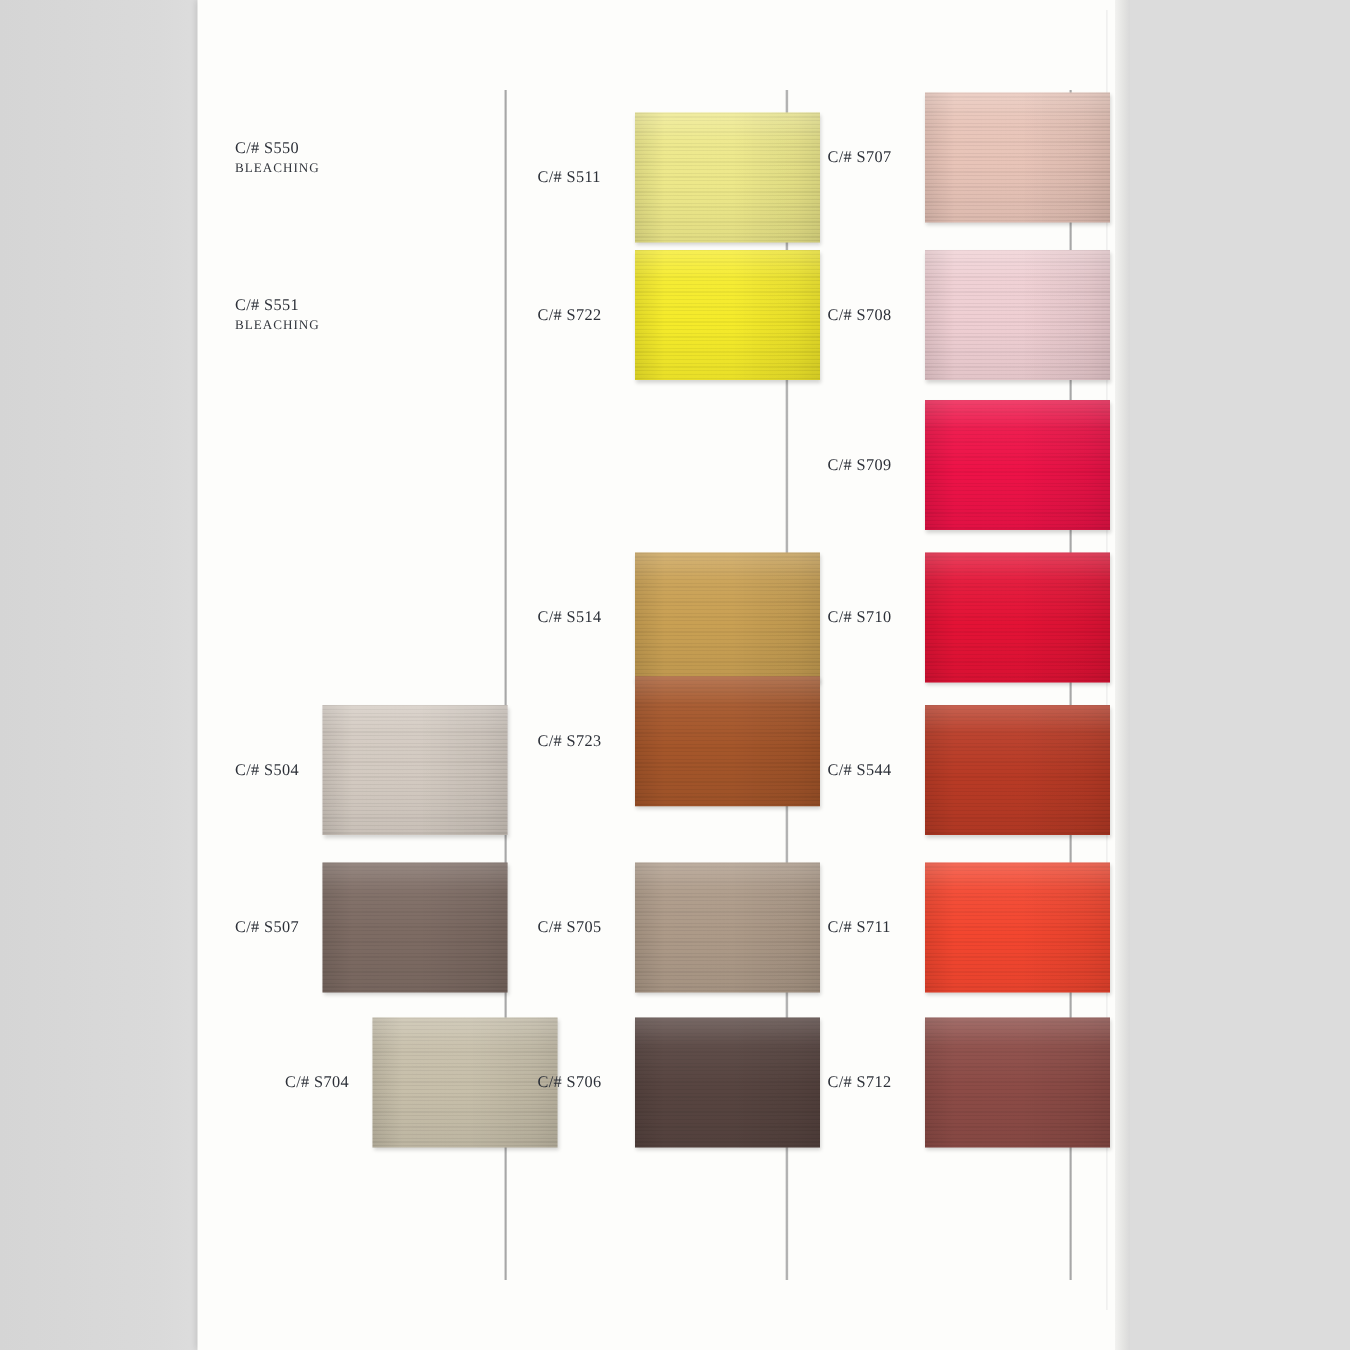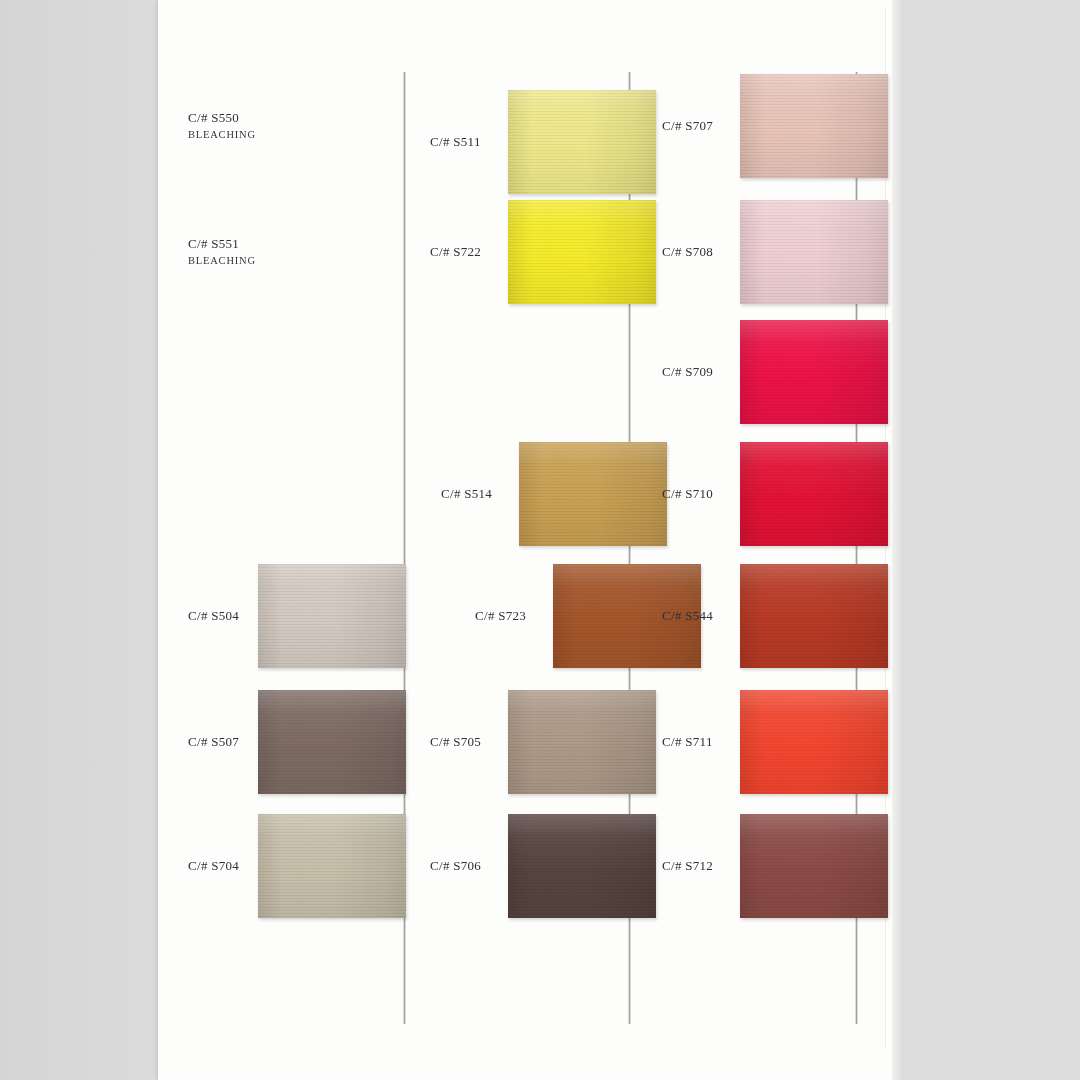--- a/index.html
+++ b/index.html
@@ -143,21 +143,21 @@
         </div>
         <div class="row" style="top: 681px;">
           <div class="row-label">
             <span class="code">C/# S507</span>
           </div>
           <div class="swatch" style="background: rgb(125, 107, 99);">
             <div class="tex"></div>
             <div class="sheen"></div>
           </div>
         </div>
-        <div class="row" style="top: 805px;">
+        <div class="row" style="top: 805px; margin-left: 40px;">
           <div class="row-label">
             <span class="code">C/# S704</span>
           </div>
           <div class="swatch" style="background: rgb(199, 191, 170);">
             <div class="tex"></div>
             <div class="sheen"></div>
           </div>
         </div>
       </div>
     <div class="col col-1" id="col-1">
@@ -172,30 +172,30 @@
         </div>
         <div class="row" style="top: 191px;">
           <div class="row-label">
             <span class="code">C/# S722</span>
           </div>
           <div class="swatch" style="background: rgb(245, 235, 42);">
             <div class="tex"></div>
             <div class="sheen"></div>
           </div>
         </div>
-        <div class="row" style="top: 433px; margin-left: 11px;">
+        <div class="row" style="top: 433px;">
           <div class="row-label">
             <span class="code">C/# S514</span>
           </div>
           <div class="swatch" style="background: rgb(201, 160, 83);">
             <div class="tex"></div>
             <div class="sheen"></div>
           </div>
         </div>
-        <div class="row" style="top: 555px; margin-left: 45px;">
+        <div class="row" style="top: 532px;">
           <div class="row-label">
             <span class="code">C/# S723</span>
           </div>
           <div class="swatch" style="background: rgb(165, 86, 42);">
             <div class="tex"></div>
             <div class="sheen"></div>
           </div>
         </div>
         <div class="row" style="top: 681px;">
           <div class="row-label">

